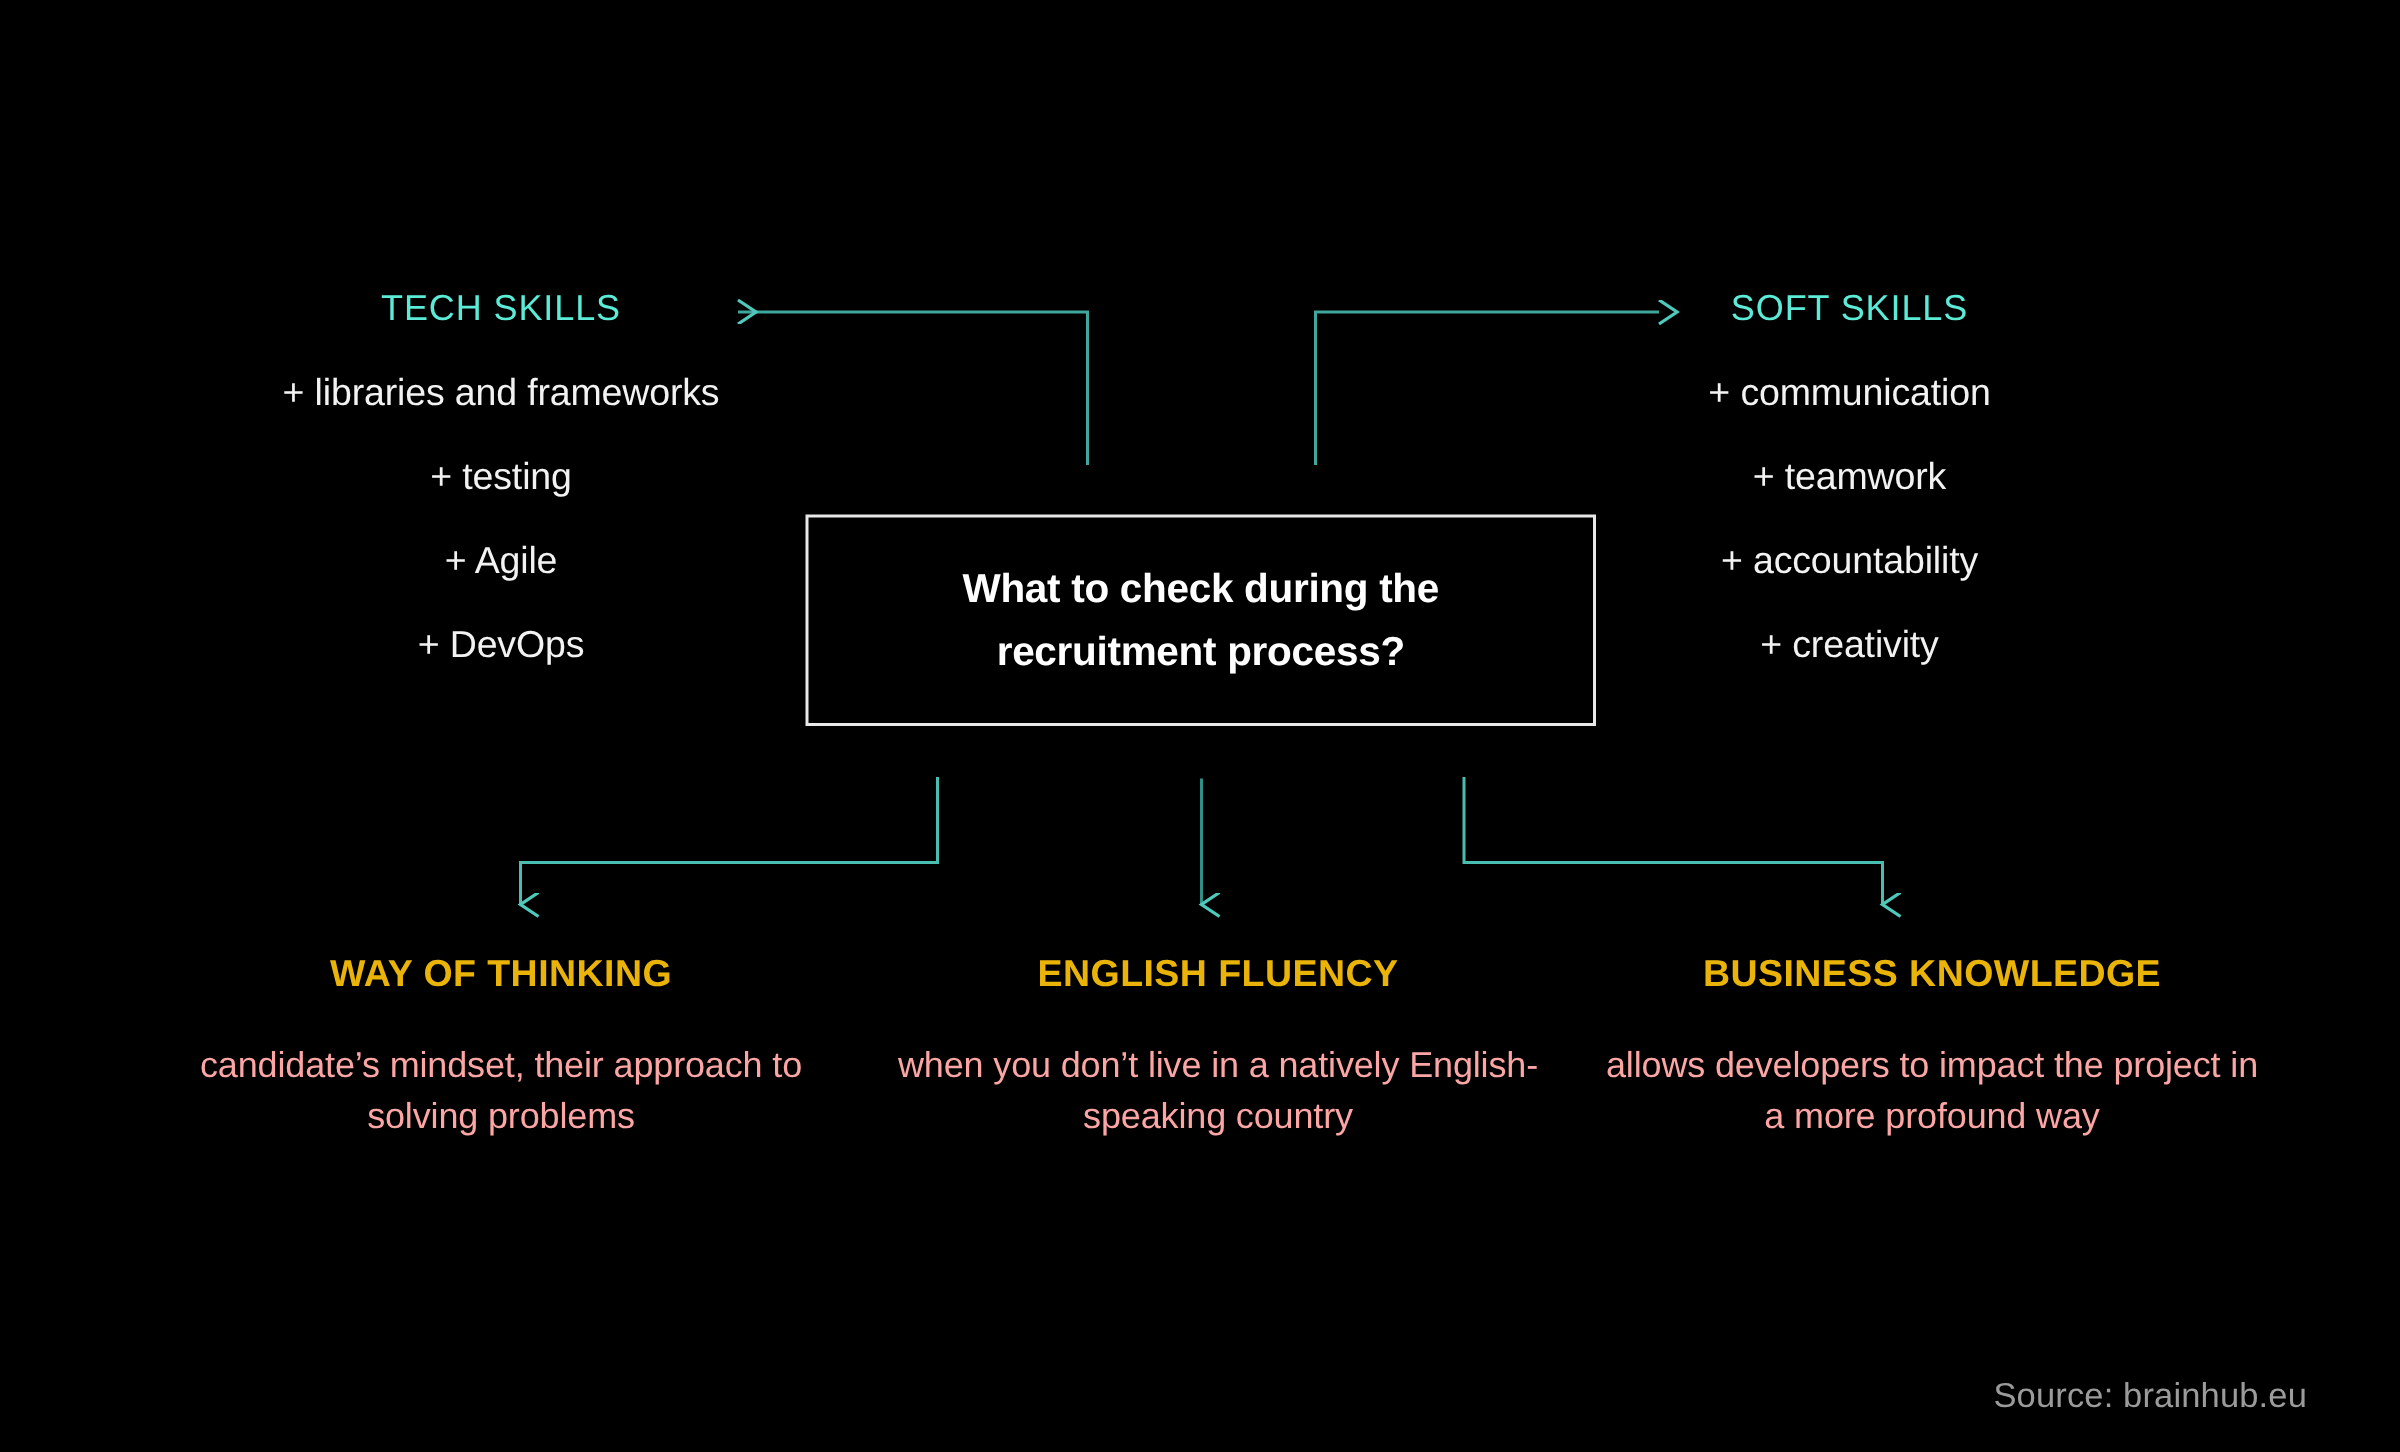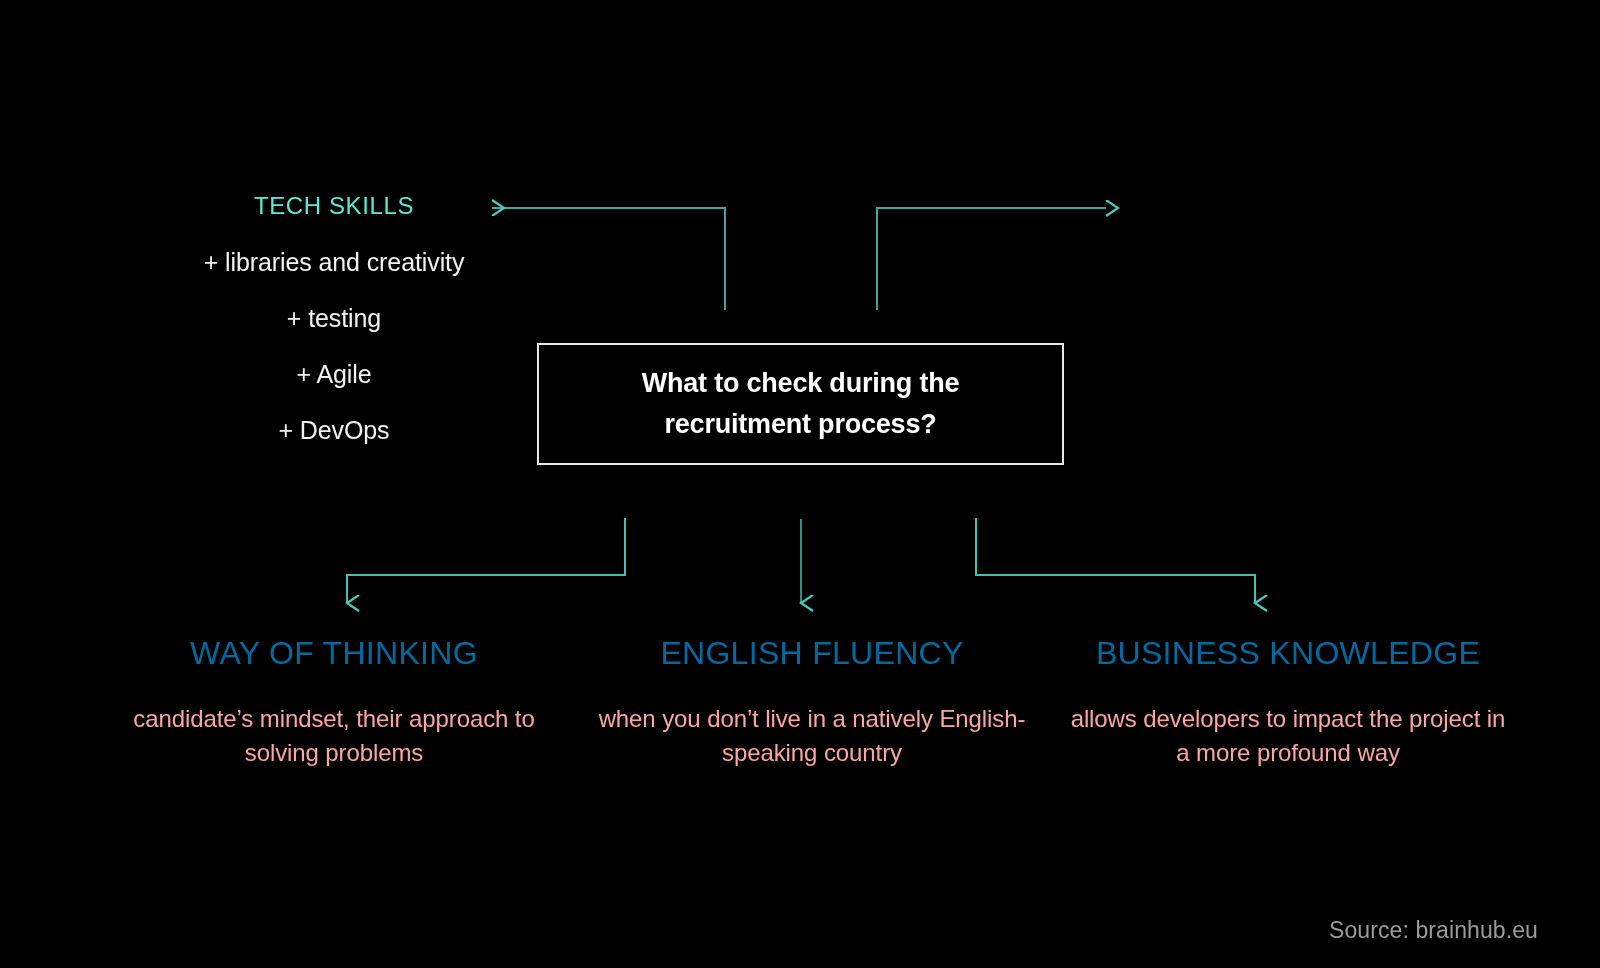--- a/index.html
+++ b/index.html
@@ -45,21 +45,21 @@
     height: 968px;
     pointer-events: none;
   }
 
   
   .center-box {
     position: absolute;
     left: 537px;
     top: 343px;
     width: 527px;
-    height: 122px;
+    height: 141px;
     border: 2px solid #e8e8e8;
     box-sizing: border-box;
     display: flex;
     align-items: center;
     justify-content: center;
     text-align: center;
   }
   .center-box-text {
     font-size: 27px;
     font-weight: 700;
@@ -101,24 +101,24 @@
     position: absolute;
     top: 634px;
     width: 440px;
     text-align: center;
   }
   .bottom-col.c1 { left: 114px; }
   .bottom-col.c2 { left: 564px; margin-left: 28px; }
   .bottom-col.c3 { left: 1068px; }
 
   .bottom-heading {
-    font-size: 32px;
-    font-weight: 400;
+    font-size: 25px;
+    font-weight: 700;
     letter-spacing: 0.3px;
-    color: #0369a1;
+    color: #eab308;
     line-height: 1.2;
     margin: 0;
   }
   .bottom-desc {
     font-size: 24px;
     font-weight: 400;
     color: #fca5a5;
     line-height: 1.42;
     margin: 30px 0 0 0;
     letter-spacing: -0.1px;
@@ -167,26 +167,33 @@
 
   <div class="center-box">
     <div class="center-box-text">
       <span>What to check during the</span><br>
       <span>recruitment process?</span>
     </div>
   </div>
 
   <div class="skill-col left">
     <div class="skill-heading">TECH SKILLS</div>
-    <div class="skill-item">+ libraries and creativity</div>
+    <div class="skill-item">+ libraries and frameworks</div>
     <div class="skill-item">+ testing</div>
     <div class="skill-item">+ Agile</div>
     <div class="skill-item">+ DevOps</div>
   </div>
 
+  <div class="skill-col right">
+    <div class="skill-heading">SOFT SKILLS</div>
+    <div class="skill-item">+ communication</div>
+    <div class="skill-item">+ teamwork</div>
+    <div class="skill-item">+ accountability</div>
+    <div class="skill-item">+ creativity</div>
+  </div>
 
   <div class="bottom-col c1">
     <div class="bottom-heading">WAY OF THINKING</div>
     <div class="bottom-desc">candidate’s mindset, their approach to solving problems</div>
   </div>
 
   <div class="bottom-col c2">
     <div class="bottom-heading">ENGLISH FLUENCY</div>
     <div class="bottom-desc">when you don’t live in a natively English-speaking country</div>
   </div>

